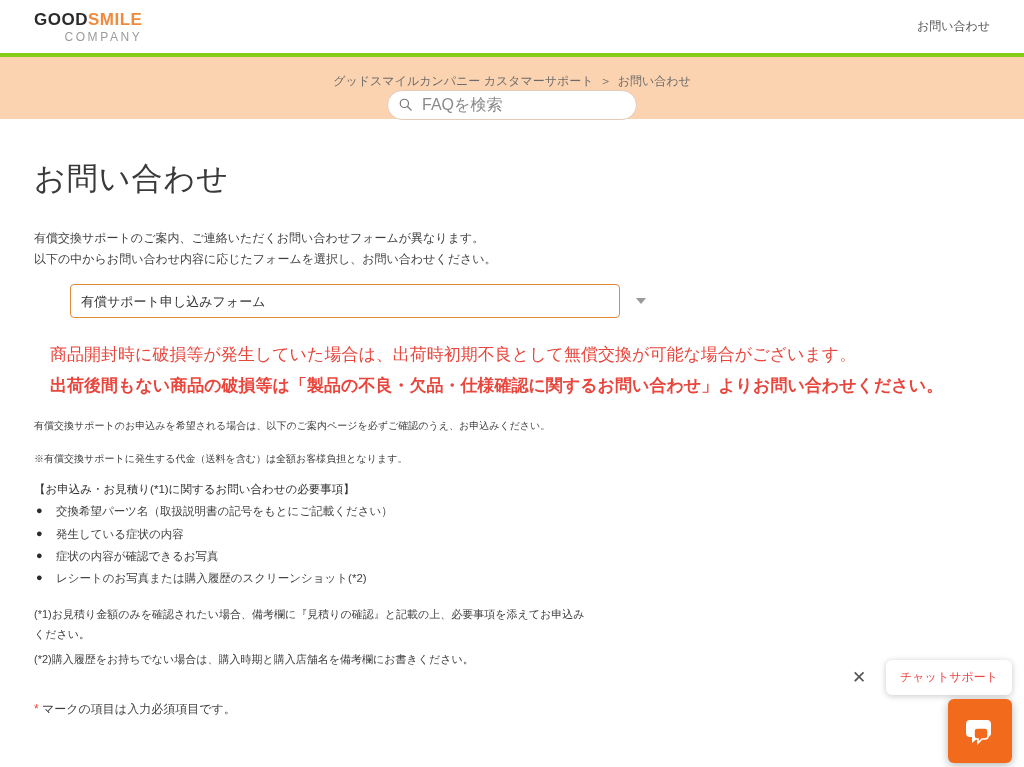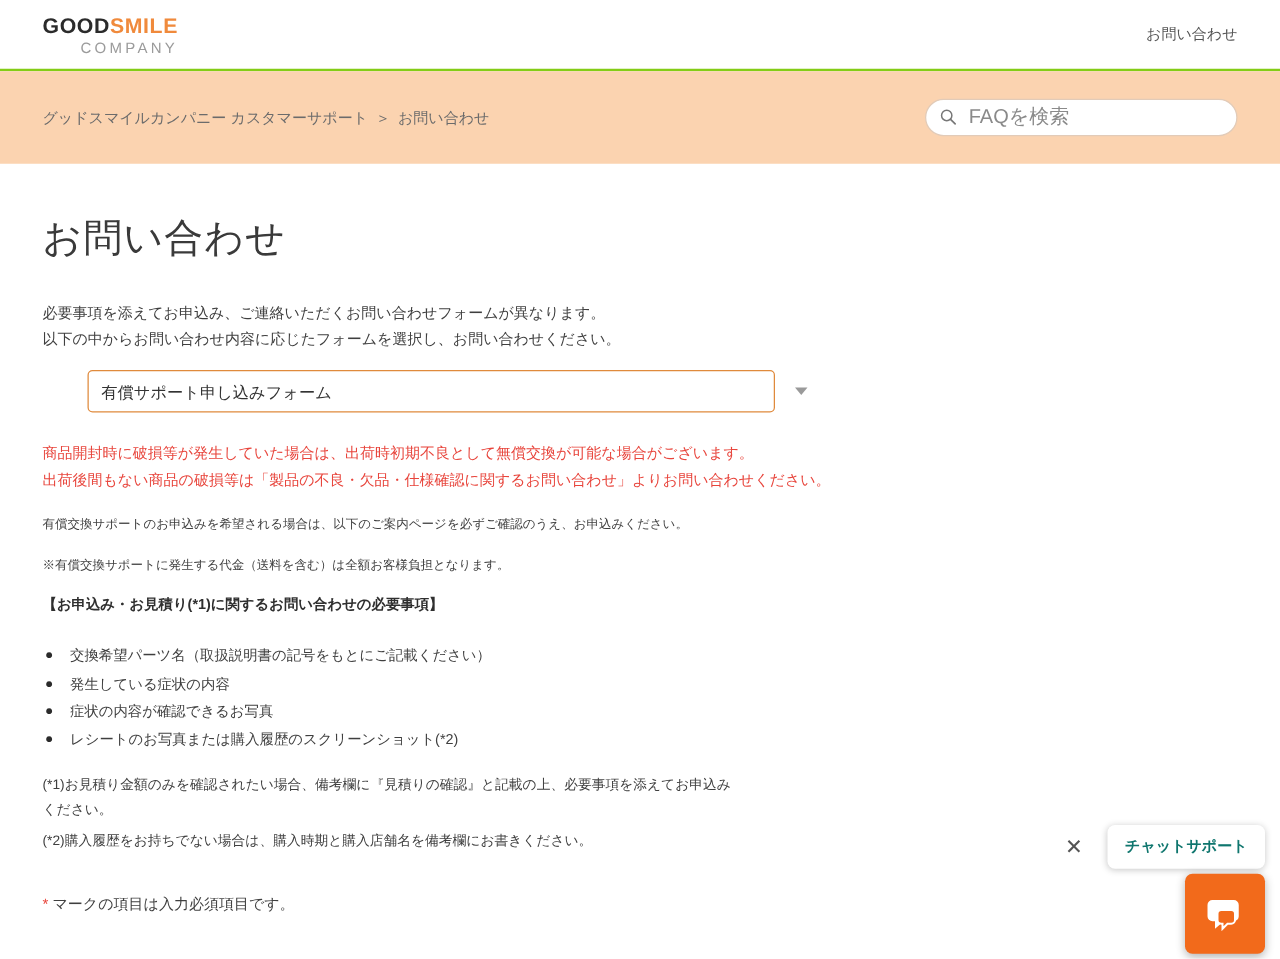--- a/index.html
+++ b/index.html
@@ -18,21 +18,21 @@
   }
 
   
   .top-header {
     height: 57px;
     background: #ffffff;
     display: flex;
     align-items: center;
     justify-content: space-between;
     padding: 0 34px;
-    border-bottom: 2px solid #84cc16;
+    border-bottom: 4px solid #84cc16;
   }
   .logo {
     display: flex;
     flex-direction: column;
     line-height: 1;
     user-select: none;
   }
   .logo-row1 {
     font-size: 17px;
     font-weight: bold;
@@ -48,26 +48,27 @@
     text-align: right;
   }
   .header-link {
     font-size: 12px;
     color: #555555;
     text-decoration: none;
   }
 
   
   .breadcrumb-bar {
-    height: 74px;
+    height: 62px;
     background: #fbd3b0;
     display: flex;
     align-items: center;
     justify-content: space-between;
     padding: 16px 34px;
+    flex-direction: column;
   }
   .breadcrumb {
     font-size: 12px;
     color: #6b6b6b;
     white-space: nowrap;
   }
   .breadcrumb a {
     color: #6b6b6b;
     text-decoration: none;
   }
@@ -137,26 +138,27 @@
     position: absolute;
     right: 12px; top: 14px;
     width: 0; height: 0;
     border-left: 5px solid transparent;
     border-right: 5px solid transparent;
     border-top: 6px solid #9a9a9a;
     pointer-events: none;
   }
 
   .notice-red {
-    font-size: 12px;
+    font-size: 17px;
     color: #e8453c;
     line-height: 1.8;
     margin-bottom: 16px;
-  }
-  .notice-red .bold { font-weight: normal; }
+    margin-left: 16px;
+  }
+  .notice-red .bold { font-weight: bold; }
 
   .para {
     font-size: 10px;
     line-height: 1.85;
     color: #3f3f3f;
     margin-bottom: 14px;
   }
   ul.bullet-list {
     list-style: none;
     margin: 0 0 14px 0;
@@ -175,23 +177,23 @@
     left: 2px; top: 0;
     font-size: 11px;
     color: #2b2b2b;
   }
   a.inline-link {
     color: #e07b2e;
     text-decoration: underline;
   }
   .strong-head {
     font-size: 11.5px;
-    font-weight: bold;
+    font-weight: normal;
     color: #2f2f2f;
-    margin-bottom: 23px;
+    margin-bottom: 3px;
   }
   .footnote {
     font-size: 11px;
     line-height: 1.85;
     color: #3f3f3f;
     margin-bottom: 4px;
   }
   .required-note {
     font-size: 12px;
     color: #3f3f3f;
@@ -217,24 +219,23 @@
     font-size: 17px;
     cursor: pointer;
     line-height: 1;
   }
   .chat-pill {
     background: #ffffff;
     border-radius: 6px;
     box-shadow: 0 1px 6px rgba(0,0,0,0.22);
     padding: 9px 14px;
     font-size: 12px;
-    color: #0f766e;
+    color: #ef4444;
     white-space: nowrap;
     cursor: pointer;
-    font-weight: bold;
   }
   .chat-launcher {
     position: absolute;
     right: 12px;
     bottom: 4px;
     width: 64px; height: 64px;
     background: #f26a1b;
     border-radius: 6px;
     box-shadow: 0 2px 8px rgba(0,0,0,0.3);
     display: flex;
@@ -280,21 +281,21 @@
         <line x1="12.6" y1="12.6" x2="17.5" y2="17.5" stroke="#777" stroke-width="1.8" stroke-linecap="round"></line>
       </svg>
       <input class="search-box" type="text" placeholder="FAQを検索" style="">
     </div>
   </div>
 
   <div class="content">
     <h1 class="page-title">お問い合わせ</h1>
 
     <div class="intro">
-      <div>必要事項を添えてお申込み、ご連絡いただくお問い合わせフォームが異なります。</div>
+      <div>有償交換サポートのご案内、ご連絡いただくお問い合わせフォームが異なります。</div>
       <div>以下の中からお問い合わせ内容に応じたフォームを選択し、お問い合わせください。</div>
     </div>
 
     <div class="select-wrap">
       <select class="form-select">
         <option>有償サポート申し込みフォーム</option>
       </select>
       <span class="select-arrow"></span>
     </div>
 

